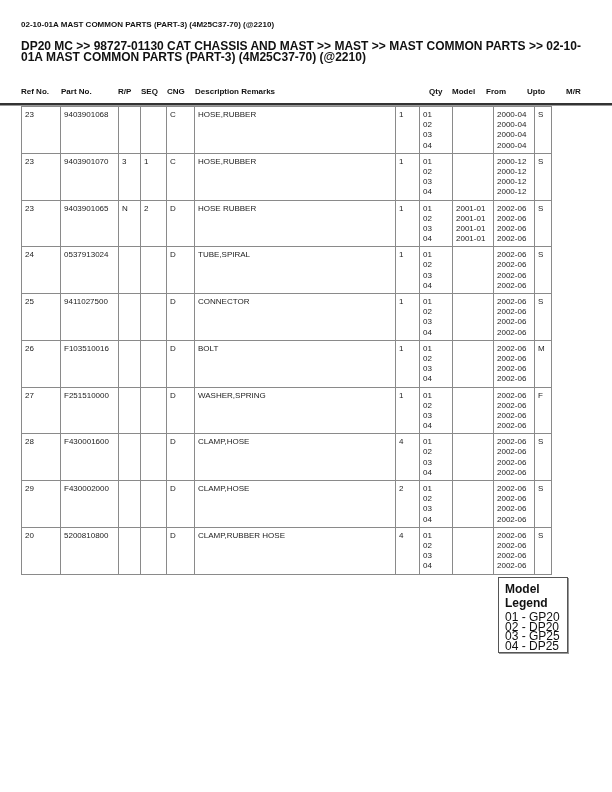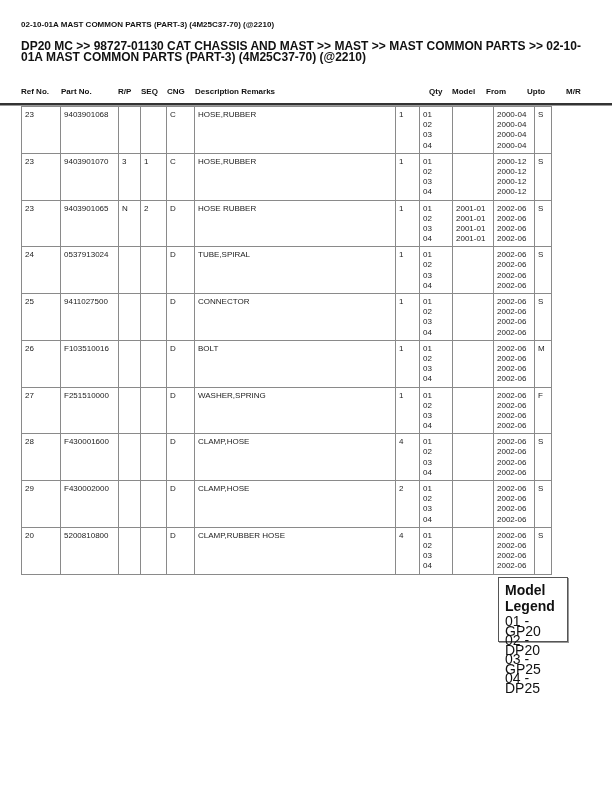--- a/index.html
+++ b/index.html
@@ -46,23 +46,23 @@
   td.c-seq { width: 26px; border-left: 2px solid #bbb; }
   td.c-cng { width: 28px; }
   td.c-desc { width: 201px; border-left: 2px solid #bbb; }
   td.c-qty { width: 24px; }
   td.c-model { width: 33px; border-left: 2px solid #bbb; }
   td.c-from { width: 41px; padding-left: 3px; }
   td.c-upto { width: 41px; border-left: 2px solid #bbb; padding-left: 2px; }
   td.c-mr { width: 17px; }
   .multi div { height: 10.2px; }
   .legend {
-    position: absolute; left: 498px; top: 577px; width: 70px; height: 65px;
+    position: absolute; left: 498px; top: 577px; width: 70px; height: 76px;
     border: 1px solid #555; box-shadow: 1px 1px 0 #999;
-    font-size: 14px; padding: 4px 0 0 6px; box-sizing: border-box;
+    font-size: 12px; padding: 4px 0 0 6px; box-sizing: border-box;
   }
   .legend .lg-title { font-weight: bold; margin-bottom: 3px; }
   .legend .lg-item { line-height: 9.5px; }
 </style>
 </head>
 <body>
 
 <div class="title">02-10-01A MAST COMMON PARTS (PART-3) (4M25C37-70) (@2210)</div>
 <div class="breadcrumb">DP20 MC &gt;&gt; 98727-01130 CAT CHASSIS AND MAST &gt;&gt; MAST &gt;&gt; MAST COMMON PARTS &gt;&gt; 02-10-01A MAST COMMON PARTS (PART-3) (4M25C37-70) (@2210)</div>
 

